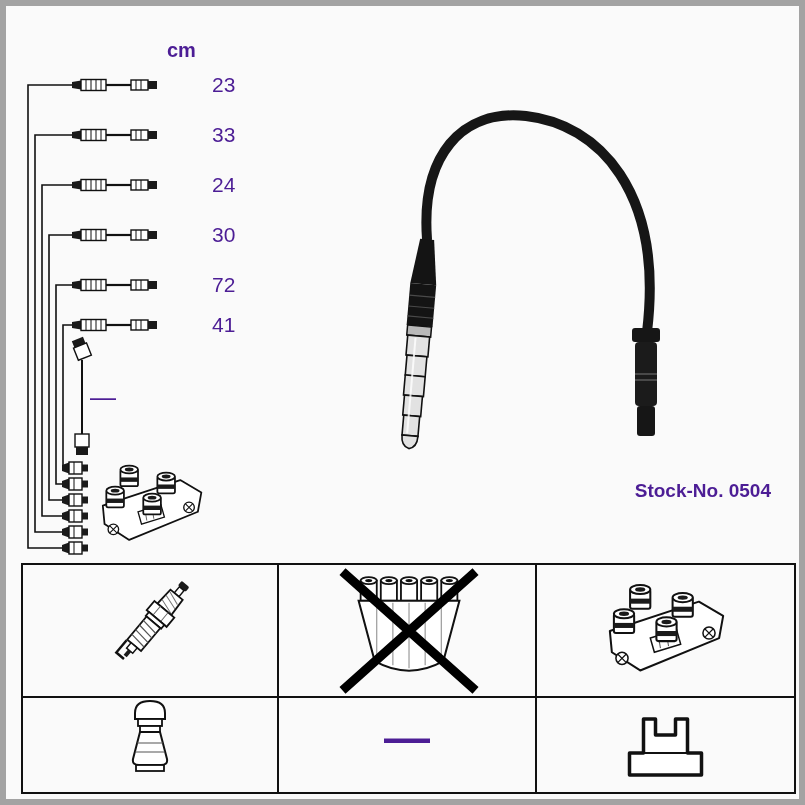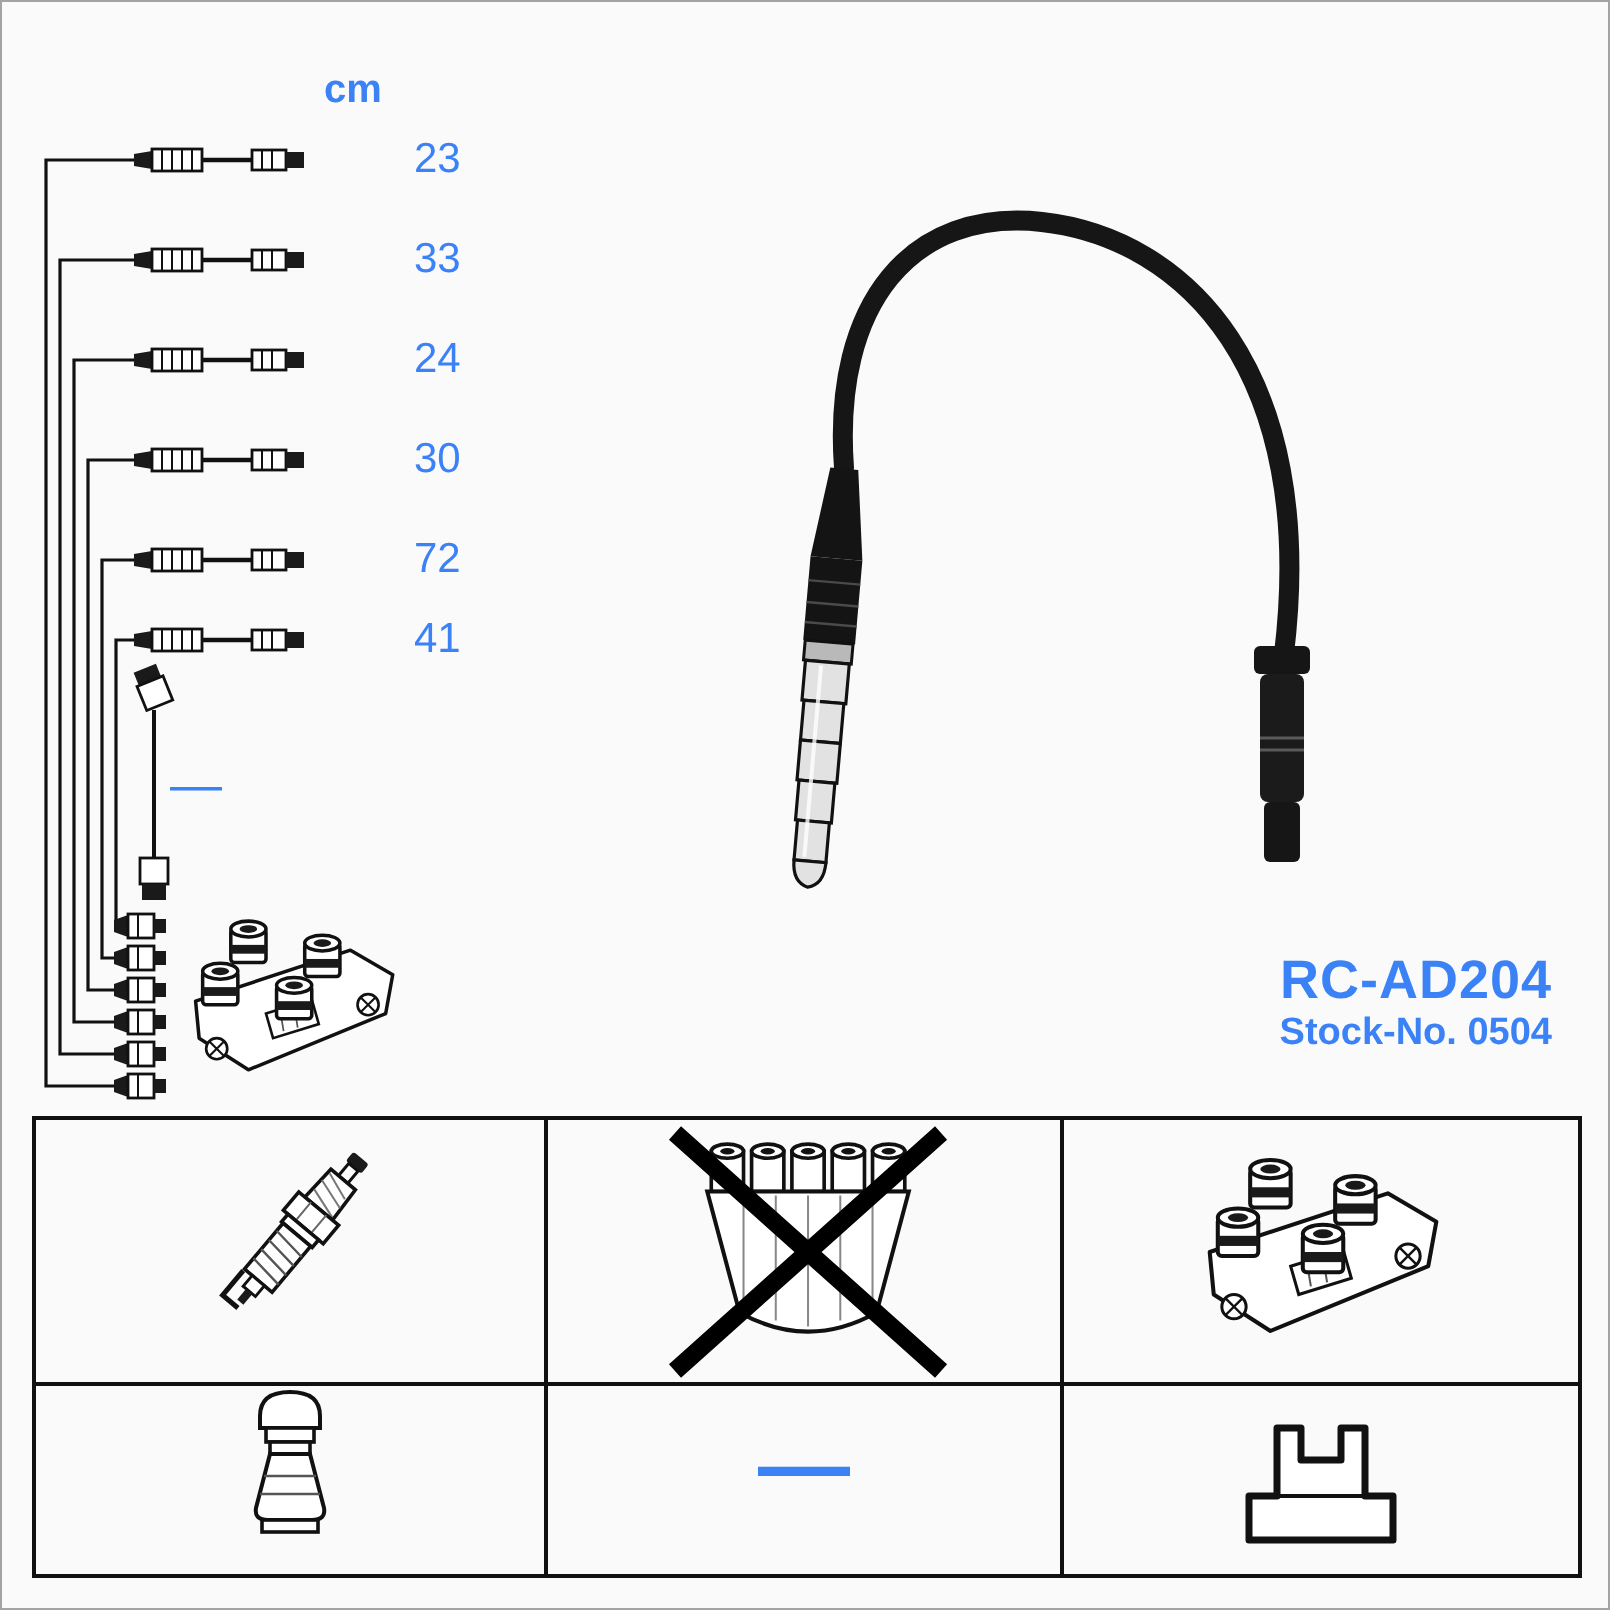--- a/index.html
+++ b/index.html
@@ -1,19 +1,19 @@
 <!DOCTYPE html>
 <html><head>
 <meta charset="utf-8">
 <style>
   html,body{margin:0;padding:0;background:#ffffff;}
   .stage{
     position:relative;width:805px;height:805px;
-    background:#fafafa;box-sizing:border-box;border:1px solid #a3a3a3;
-    font-family:"Liberation Sans","DejaVu Sans",sans-serif;color:#3b82f6;
+    background:#fafafa;box-sizing:border-box;border:6px solid #a3a3a3;
+    font-family:"Liberation Sans","DejaVu Sans",sans-serif;color:#4c1d95;
     overflow:hidden;
   }
   .top-svg{position:absolute;left:0;top:0;}
   .unit-label{position:absolute;left:161px;top:33px;font-size:20px;font-weight:bold;}
   .len-label{position:absolute;left:162px;font-size:21px;line-height:24px;margin-left:44px;}
   .small-dash{position:absolute;left:84px;top:376px;font-size:26px;line-height:30px;}
   .model-block{position:absolute;right:28px;top:474px;text-align:right;}
   .model{font-size:27px;font-weight:bold;letter-spacing:.5px;}
   .stock{font-size:19px;font-weight:bold;margin-top:0;text-align:center;}
   .pict-table{
@@ -156,21 +156,20 @@
   <div class="unit-label">cm</div>
   <div class="len-label" style="top:67px">23</div>
   <div class="len-label" style="top:117px">33</div>
   <div class="len-label" style="top:167px">24</div>
   <div class="len-label" style="top:217px">30</div>
   <div class="len-label" style="top:267px">72</div>
   <div class="len-label" style="top:307px">41</div>
   <div class="small-dash">—</div>
 
   <div class="model-block">
-    <div class="model">RC-AD204</div>
     <div class="stock">Stock-No. 0504</div>
   </div>
 
   <div class="pict-table">
 
     <div class="cell">
       <svg viewBox="0 0 254 129" preserveAspectRatio="xMidYMid meet">
         <g transform="translate(124,64) rotate(40)">
           <rect x="-5" y="-60" width="10" height="6" rx="1.5" fill="#1a1a1a"></rect>
           <rect x="-3" y="-54" width="6" height="8" fill="#fff" stroke="#111" stroke-width="1.5"></rect>

